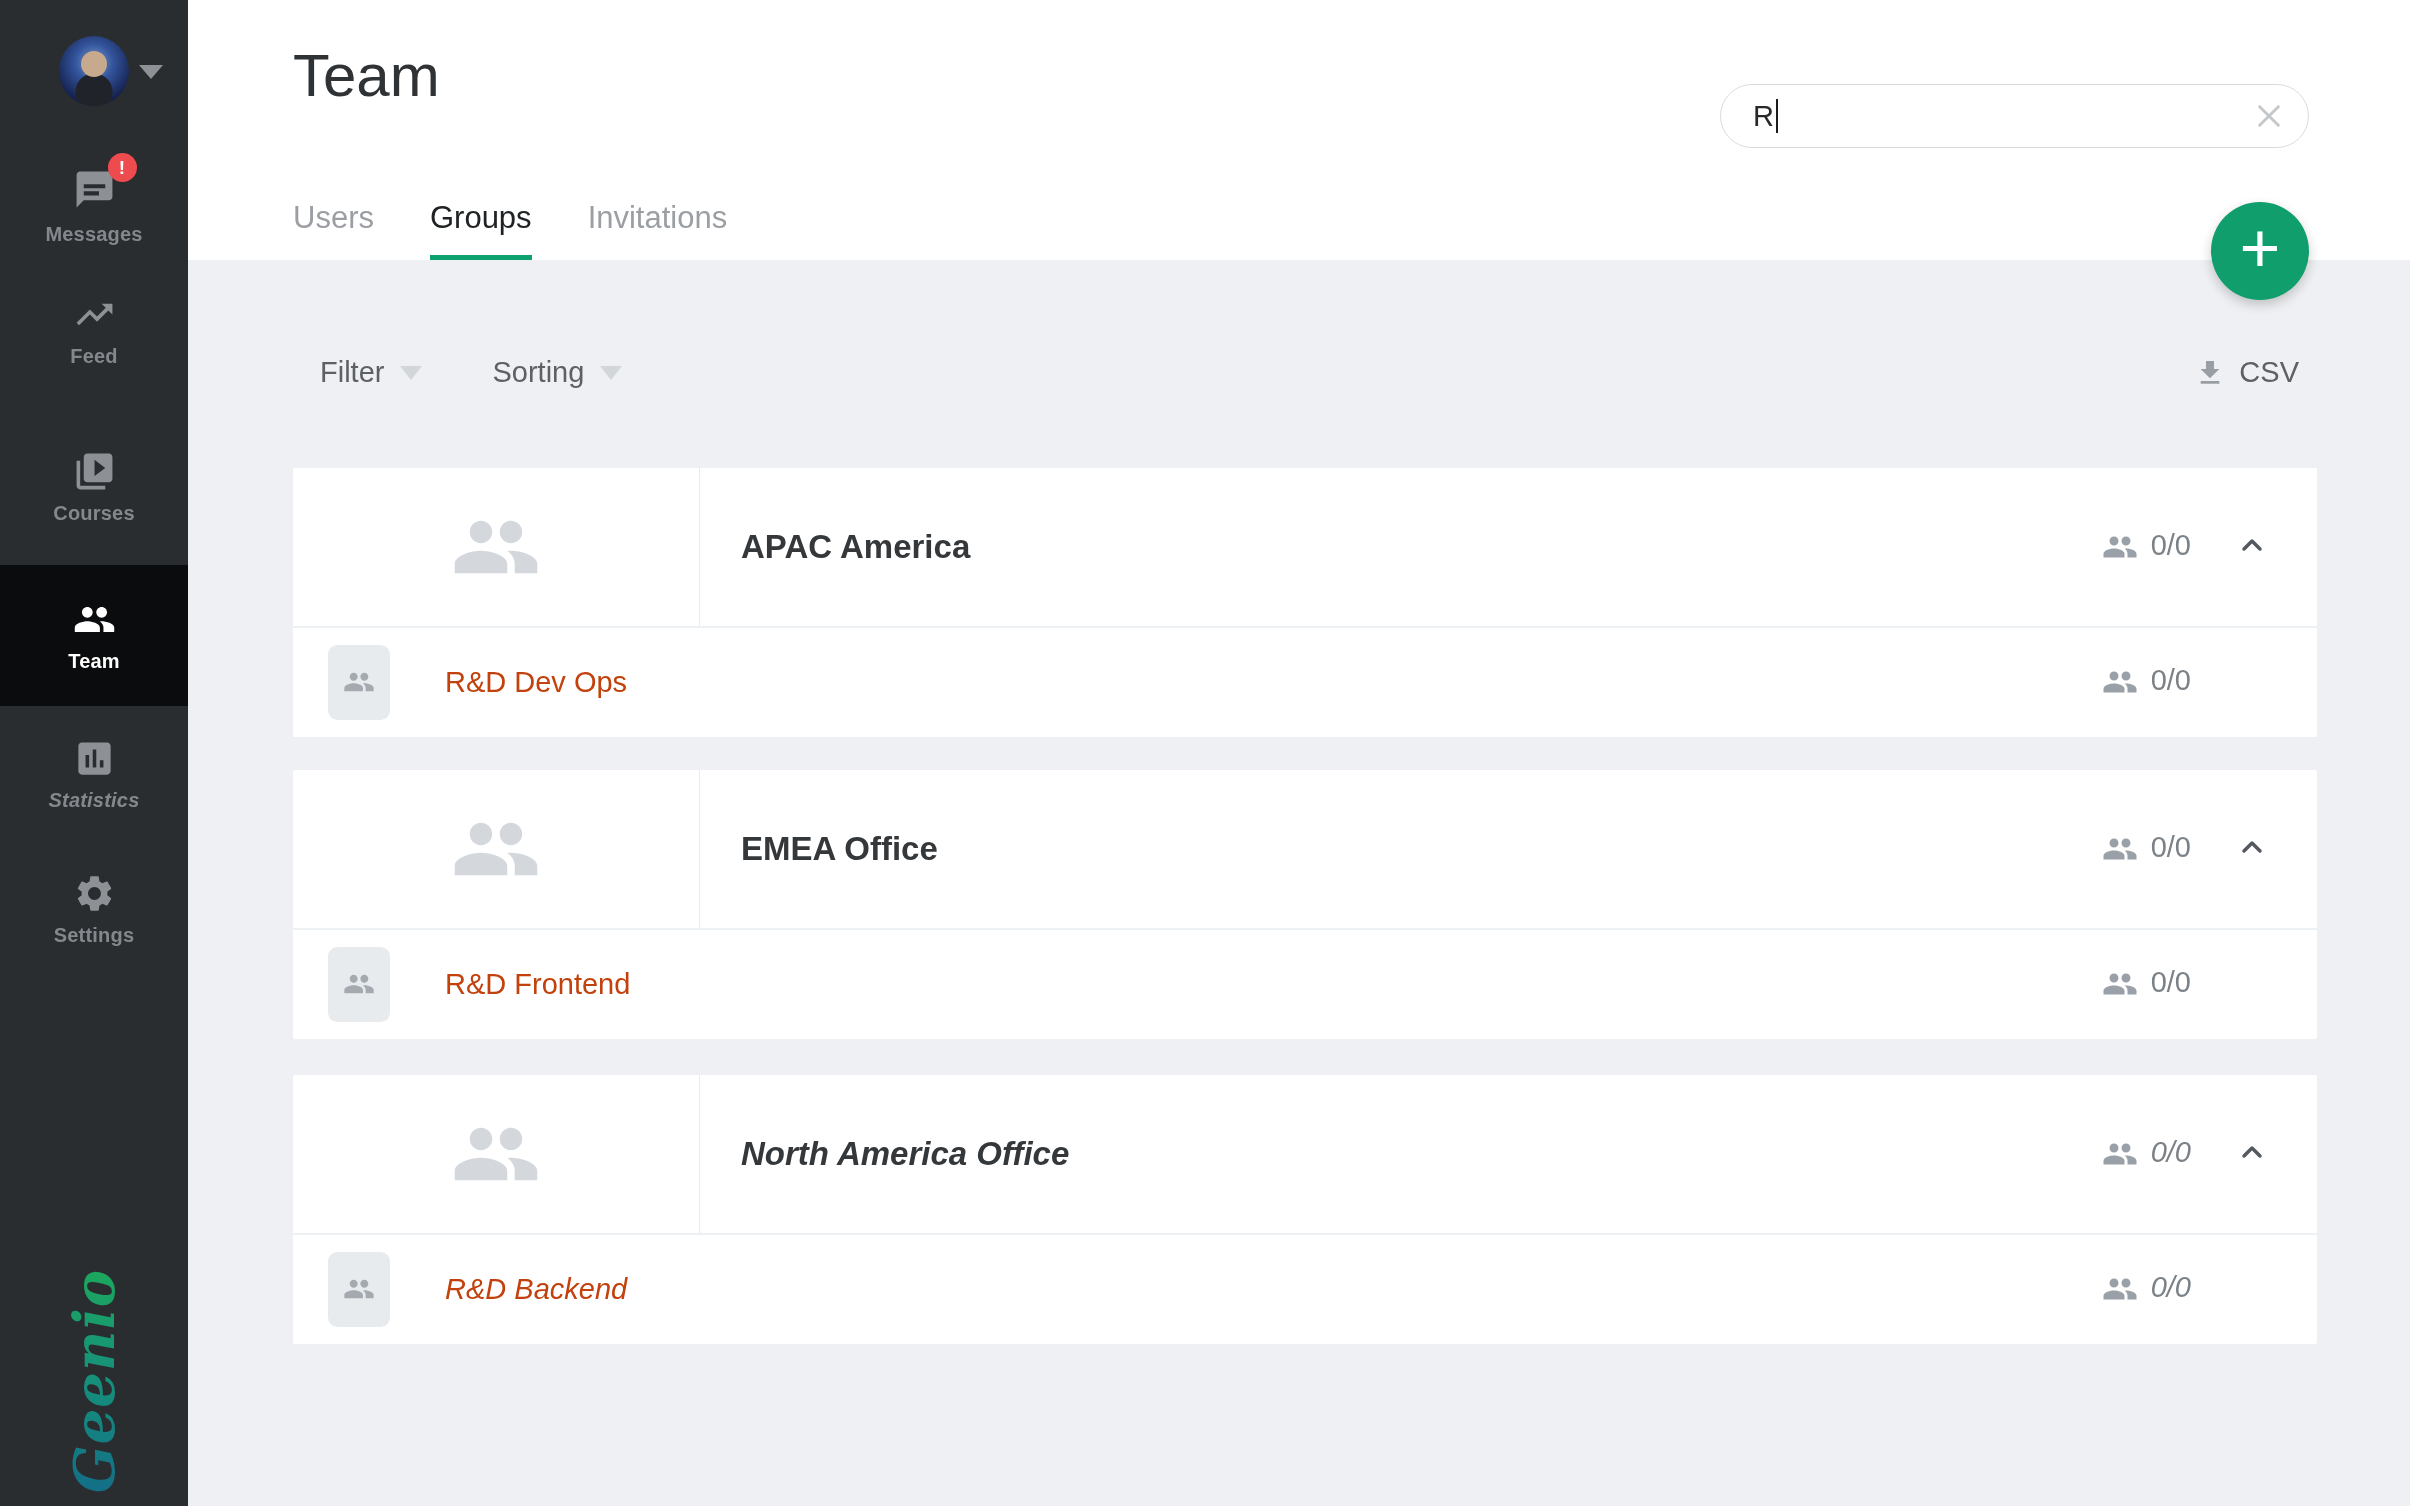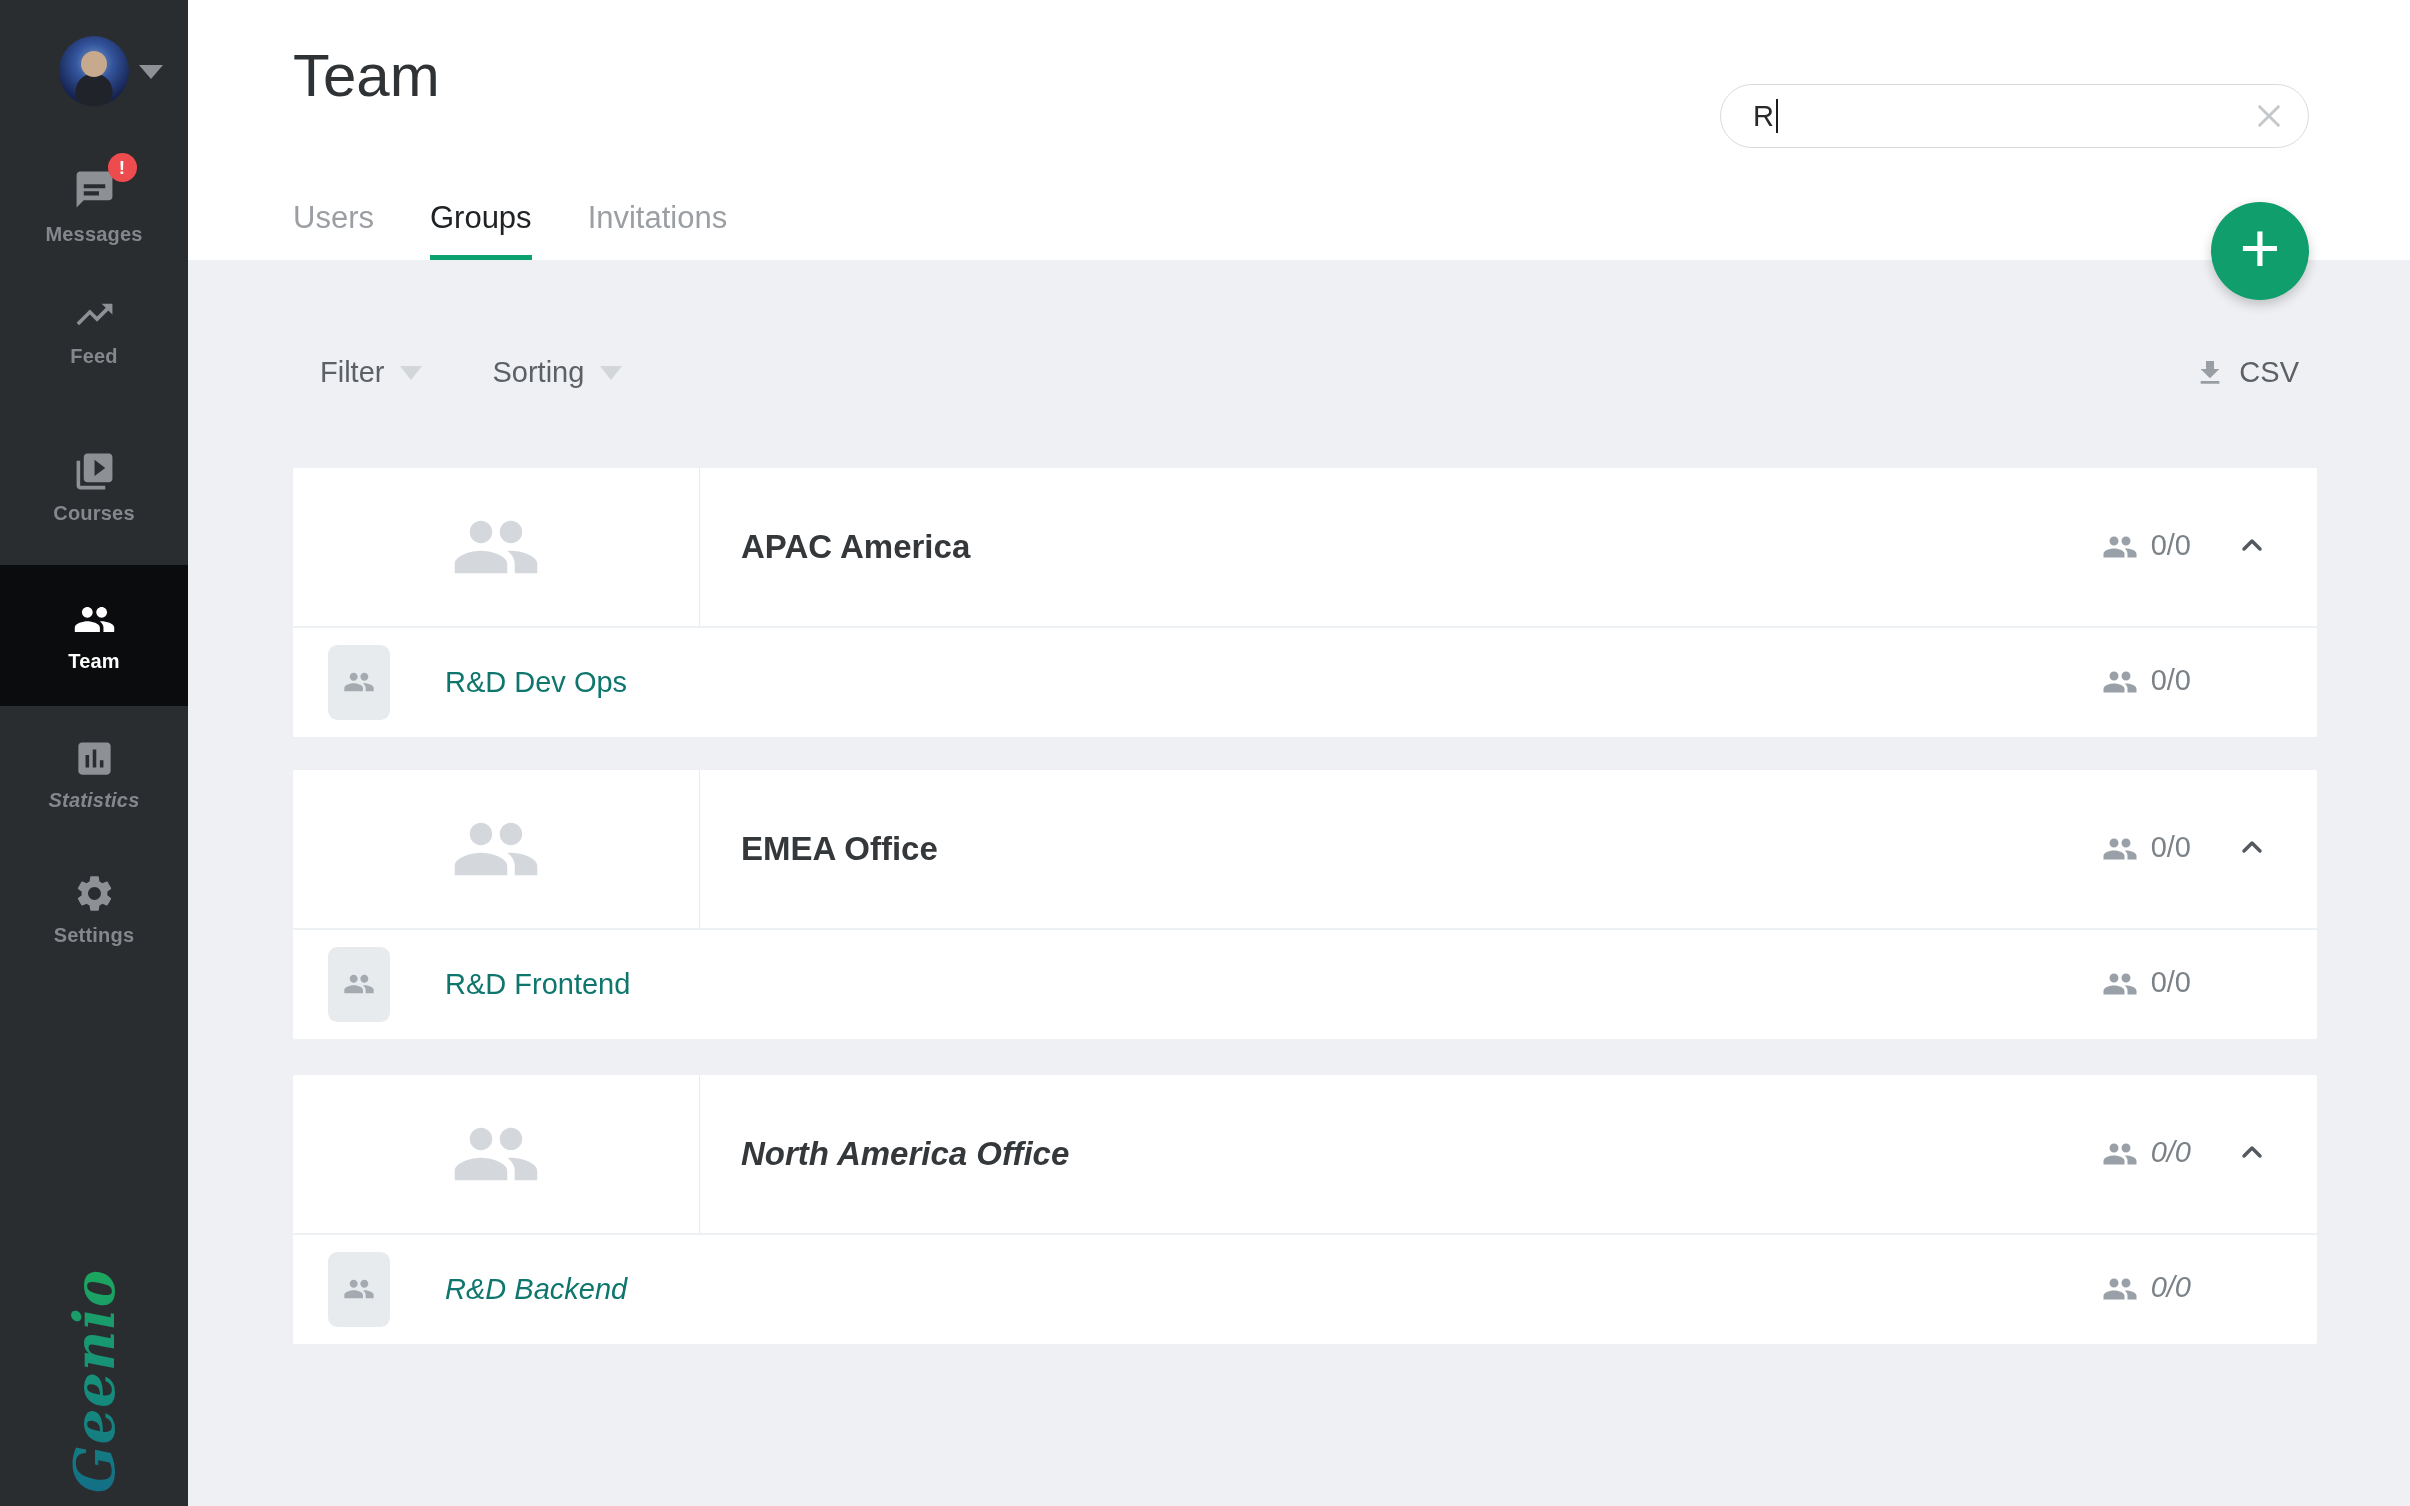--- a/index.html
+++ b/index.html
@@ -71,21 +71,21 @@
   .group-title { margin-left:41px; font-size:33px; font-weight:700; color:#35383b; }
   .right-cluster { margin-left:auto; display:flex; align-items:flex-start; padding-right:49px; }
   .ppl-sm { width:36px; height:36px; fill:#99a0a7; }
   .count { font-size:29px; color:#7a8187; margin-left:12.2px; }
   .chev { width:32px; height:32px; margin-left:45px; cursor:pointer; }
   .chev svg { width:32px; height:32px; fill:none; stroke:#54595f; stroke-width:2.6; stroke-linecap:round; stroke-linejoin:round; }
   .card-sep { height:1.9px; background:#eef1f3; }
   .subrow { height:109px; display:flex; align-items:center; padding-left:35px; cursor:pointer; }
   .sub-icon { width:62px; height:75px; border-radius:9.4px; background:#e8ebee; display:flex; align-items:center; justify-content:center; }
   .sub-icon svg { width:32px; height:32px; fill:#a4aab0; }
-  .sub-name { margin-left:55px; font-size:29px; color:#0f766e; }
+  .sub-name { margin-left:55px; font-size:29px; color:#c2410c; }
   .subrow .right-cluster { padding-right:126px; }
 
   .svg-defs { position:absolute; width:0; height:0; overflow:hidden; }
 </style>
 </head>
 <body>
 
 <svg class="svg-defs" xmlns="http://www.w3.org/2000/svg">
   <symbol id="i-chat" viewBox="0 0 24 24">
     <path fill-rule="evenodd" d="M20 2H4c-1.1 0-1.99.9-1.99 2L2 22l4-4h14c1.1 0 2-.9 2-2V4c0-1.1-.9-2-2-2zM6 9h12v2.3H6zM6 13h8.5v2.3H6z"></path>

